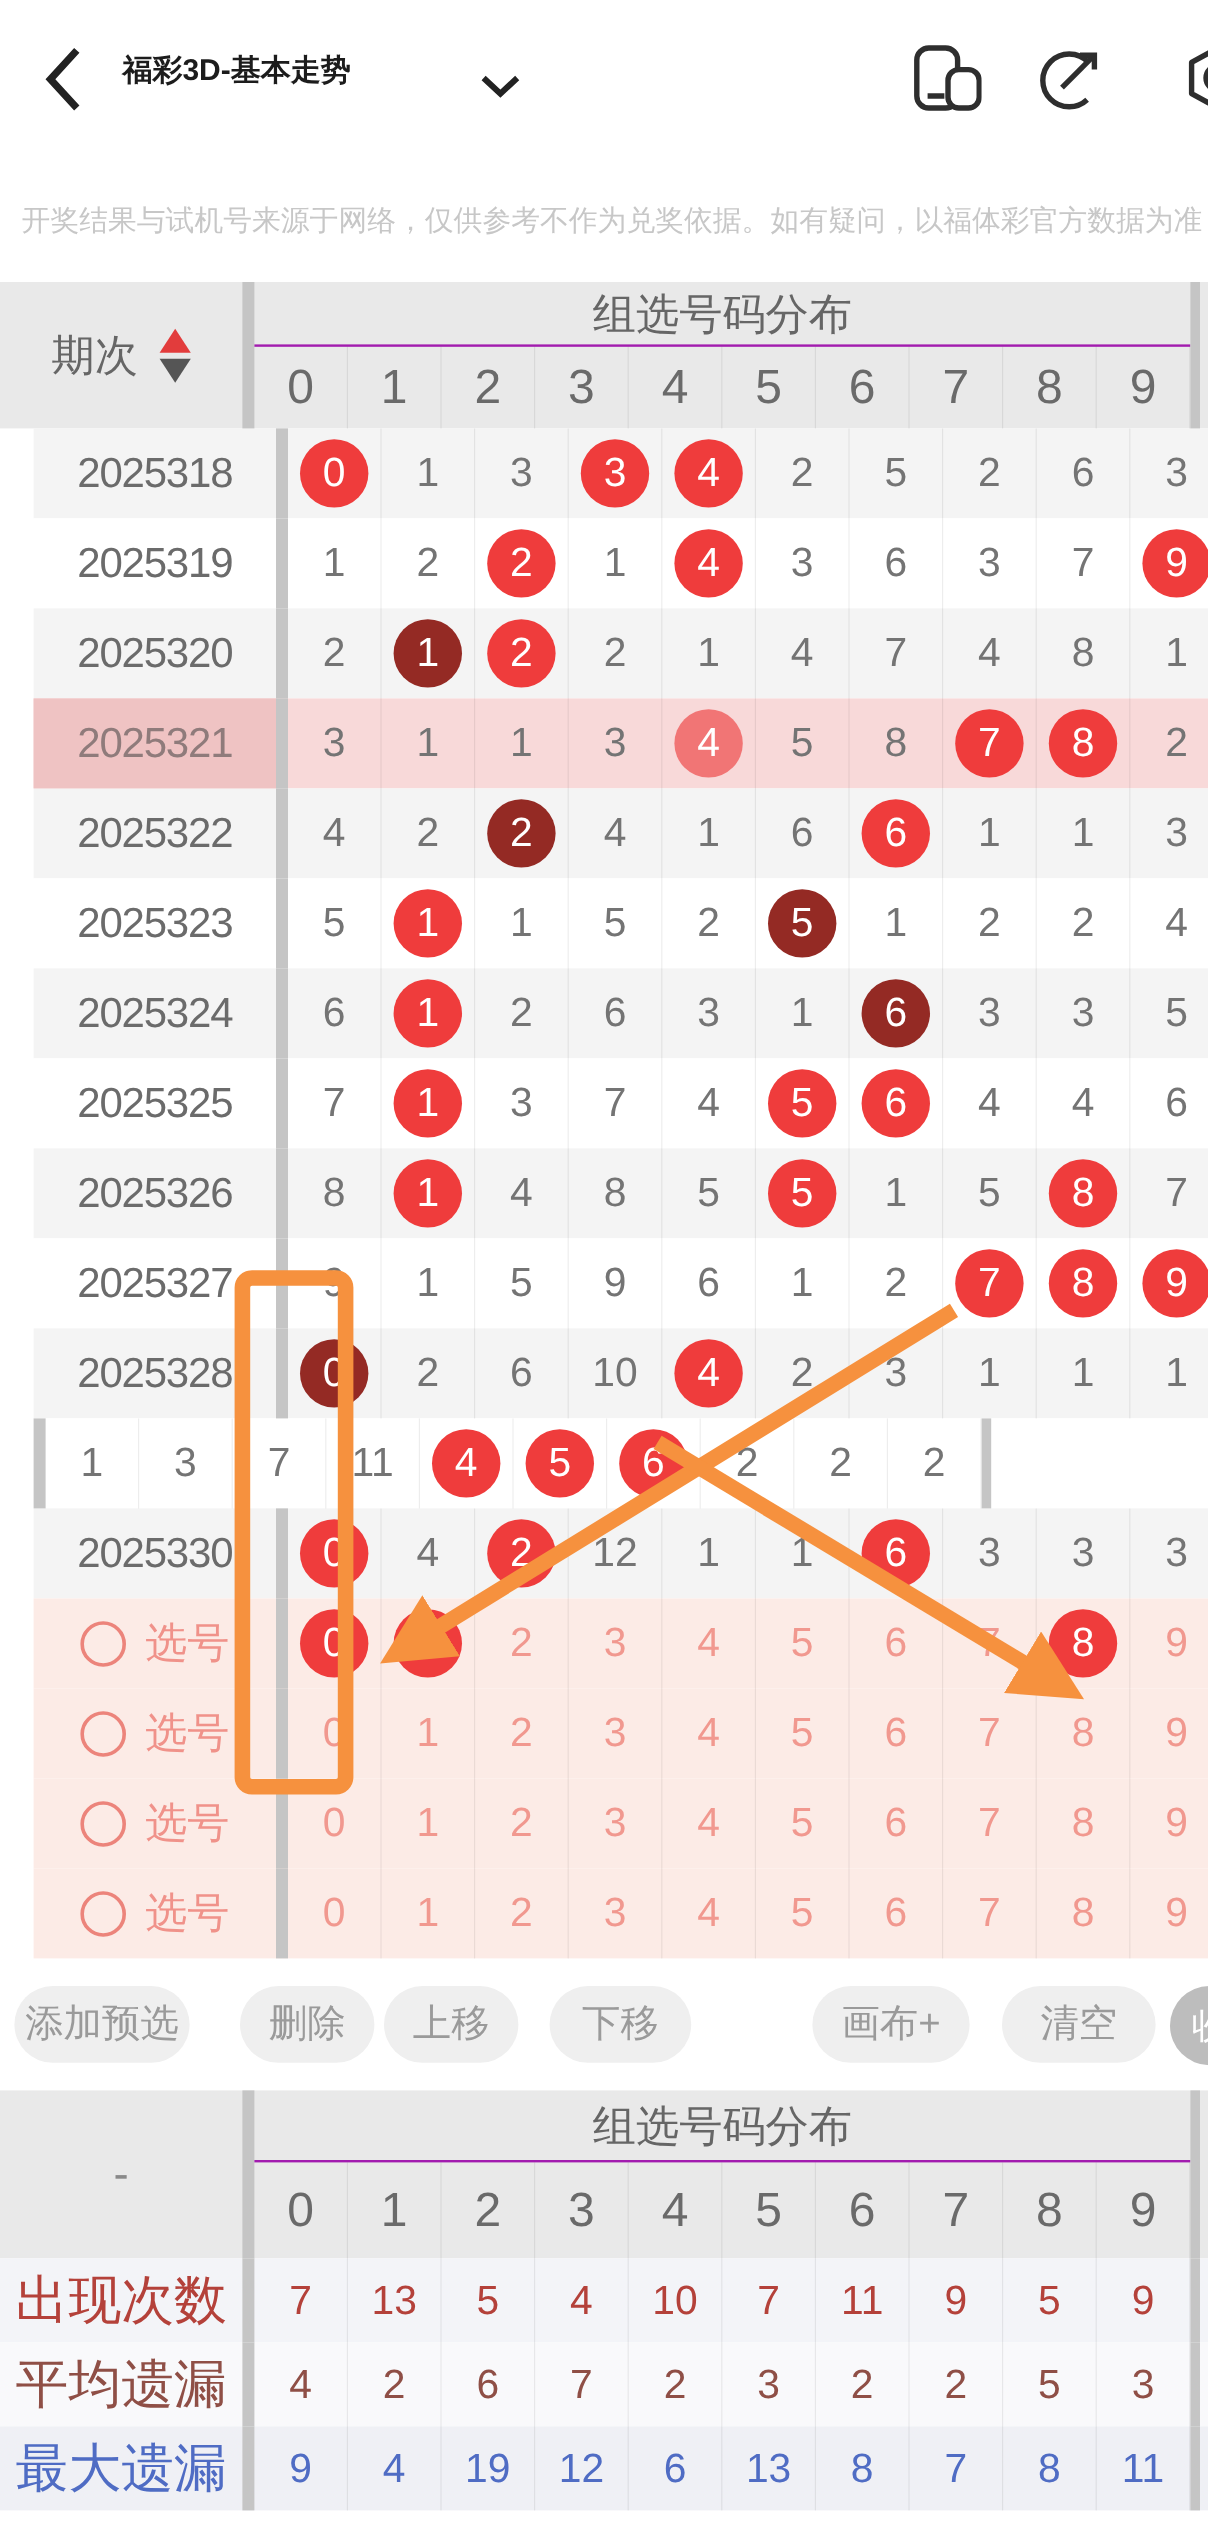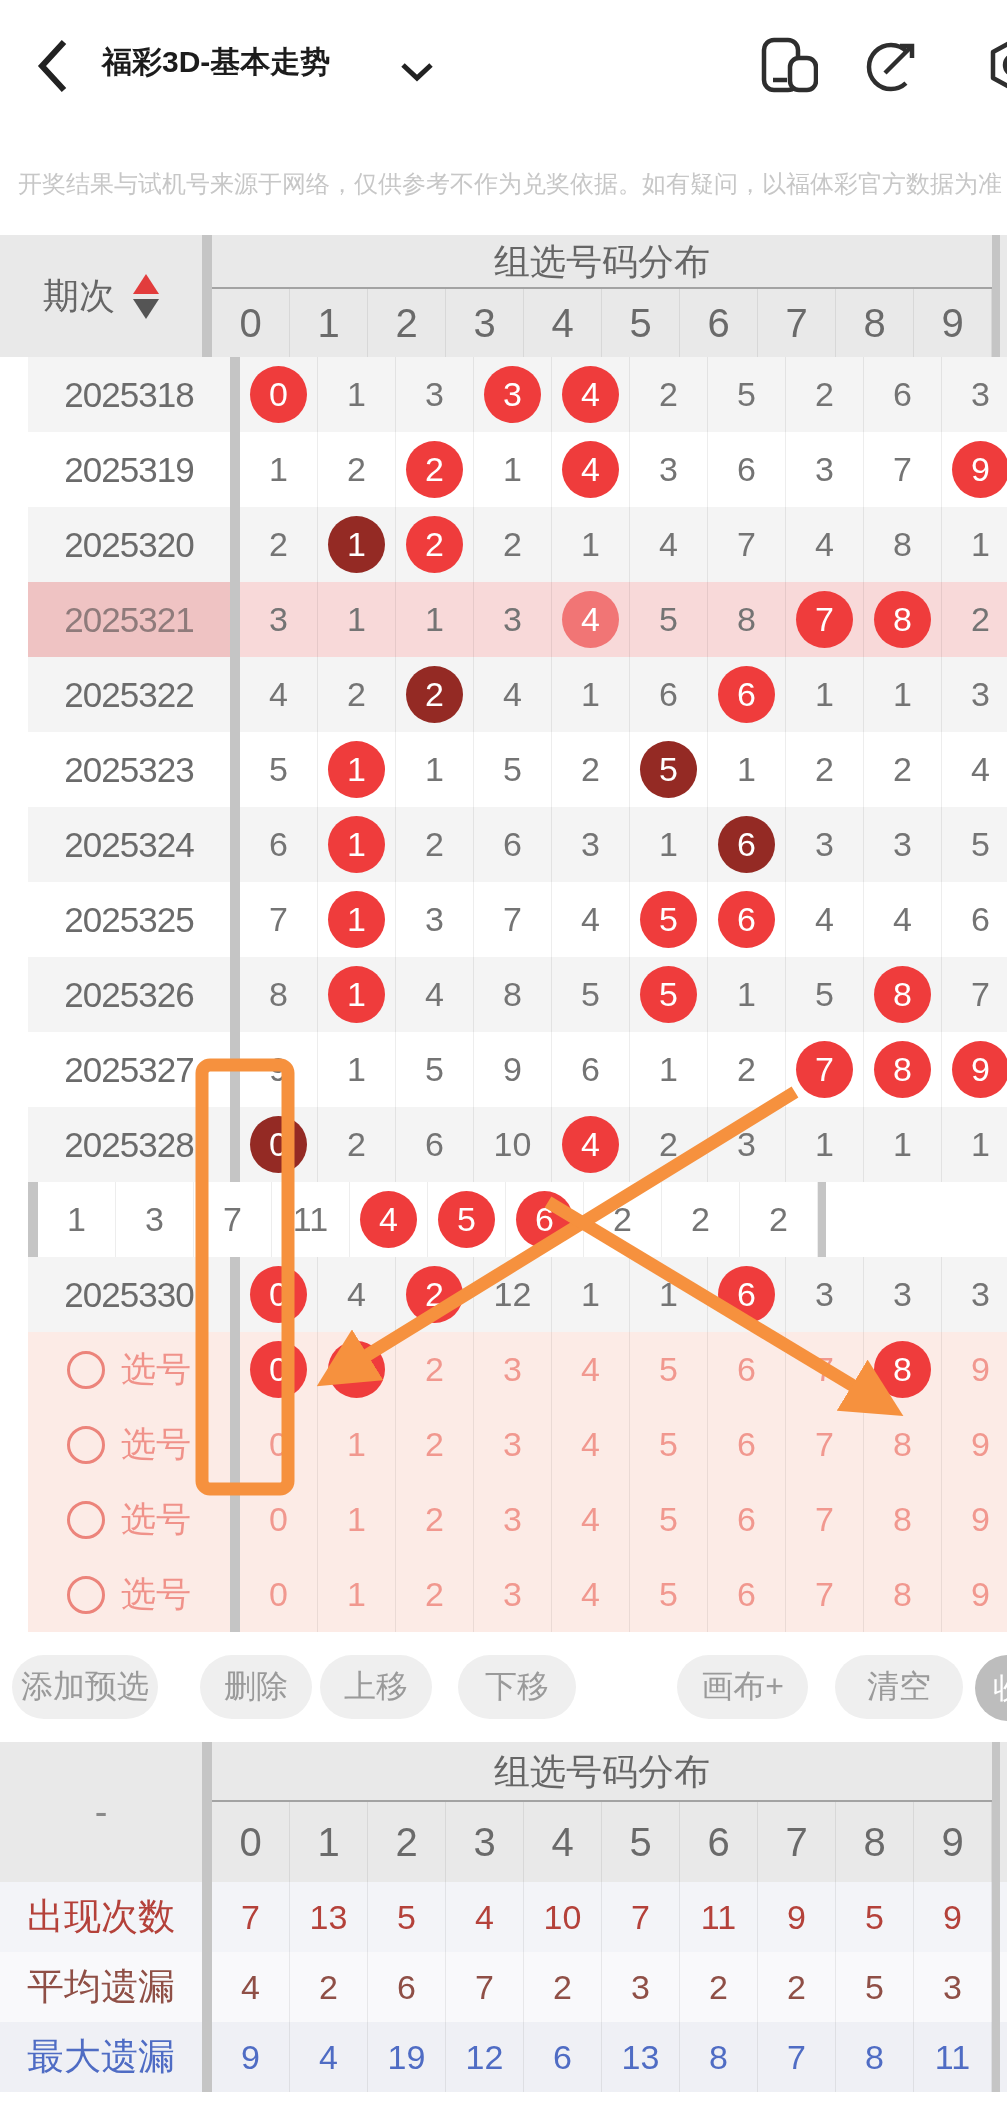--- a/index.html
+++ b/index.html
@@ -2,21 +2,21 @@
 <html><head>
 <meta charset="utf-8">
 <style>
   html,body{margin:0;padding:0;background:#888;}
   .app{position:relative;width:1007px;height:2117px;background:#fff;overflow:hidden;
        font-family:"Liberation Sans",sans-serif;-webkit-font-smoothing:antialiased;}
 
   
   .navbar{position:absolute;top:0;left:0;width:1007px;height:132px;background:#fff;}
   .back{position:absolute;left:36px;top:36px;width:34px;height:60px;cursor:pointer;}
-  .title{position:absolute;left:102px;top:42px;font-size:30px;font-weight:bold;color:#1c1c1c;letter-spacing:0px;}
+  .title{position:absolute;left:102px;top:42px;font-size:25px;font-weight:bold;color:#1c1c1c;letter-spacing:0px;}
   .caret{position:absolute;left:400px;top:62px;width:34px;height:22px;}
   .navicon{position:absolute;top:36px;width:58px;height:58px;}
   .ni1{left:760px;} .ni2{left:864px;} .ni3{left:986px;}
 
   
   .disclaimer{position:absolute;top:168px;left:18px;width:1000px;font-size:24px;color:#c7c7c7;
               white-space:nowrap;overflow:hidden;}
 
   
   .flexrow{display:flex;align-items:stretch;}
@@ -29,21 +29,21 @@
 
   
   .trend{position:absolute;top:235px;left:0;width:1007px;}
   .thead{height:122px;background:#e9e9e9;}
   .thead .pcol{font-size:36px;color:#666;gap:12px;}
   .sortarrows{display:inline-flex;flex-direction:column;gap:5px;margin-left:6px;}
   .tri-up{width:0;height:0;border-left:13px solid transparent;border-right:13px solid transparent;border-bottom:20px solid #e23c3c;}
   .tri-down{width:0;height:0;border-left:13px solid transparent;border-right:13px solid transparent;border-top:20px solid #555;}
   .headmain{flex:0 0 780px;display:flex;flex-direction:column;}
   .grouplabel{height:52px;line-height:54px;text-align:center;font-size:36px;color:#666;
-              border-bottom:2px solid #a3a3a3;}
+              border-bottom:2px solid #a21caf;}
   .colnums{flex:1;display:flex;}
   .colnums .dcell{font-size:40px;color:#6a6a6a;}
 
   .trow{height:75px;background:#fff;margin-left:28px;}
   .trow .pcol{font-size:35px;color:#6b6b6b;letter-spacing:-1px;}
   .trow .dcell{font-size:34px;color:#747474;}
   .trow.alt{background:#f4f4f4;}
   .trow.pink{background:#f8d9d9;}
   .trow.pink .pcol{background:#efc3c3;color:#8f7b7b;}
   .trow.pick{background:#fcebe6;}
@@ -63,21 +63,21 @@
   .b1{left:12px;width:146px;} .b2{left:200px;width:112px;} .b3{left:320px;width:112px;}
   .b4{left:458px;width:118px;} .b5{left:677px;width:131px;} .b6{left:835px;width:128px;}
   .b7{left:975px;width:66px;height:66px;border-radius:50%;background:#bdbdbd;color:#fff;font-size:30px;}
 
   
   .summary{position:absolute;top:1742px;left:0;width:1007px;}
   .shead{height:140px;background:#e9e9e9;}
   .shead .pcol{font-size:38px;color:#8a8a8a;}
   .shead .grouplabel{height:58px;line-height:60px;}
   .srow{height:70px;}
-  .srow .pcol{font-size:37px;font-weight:500;}
+  .srow .pcol{font-size:44px;font-weight:500;}
   .srow .dcell{font-size:34px;}
   .srow.count{background:#f3f4f8;color:#b4413a;}
   .srow.avg{background:#f9f9fb;color:#8f4f46;}
   .srow.max{background:#eff0f5;color:#4f6cc4;}
   .srow .pcol,.srow .dcell{color:inherit;}
 
   
   .annot{position:absolute;top:0;left:0;z-index:40;pointer-events:none;}
 </style>
 </head>

